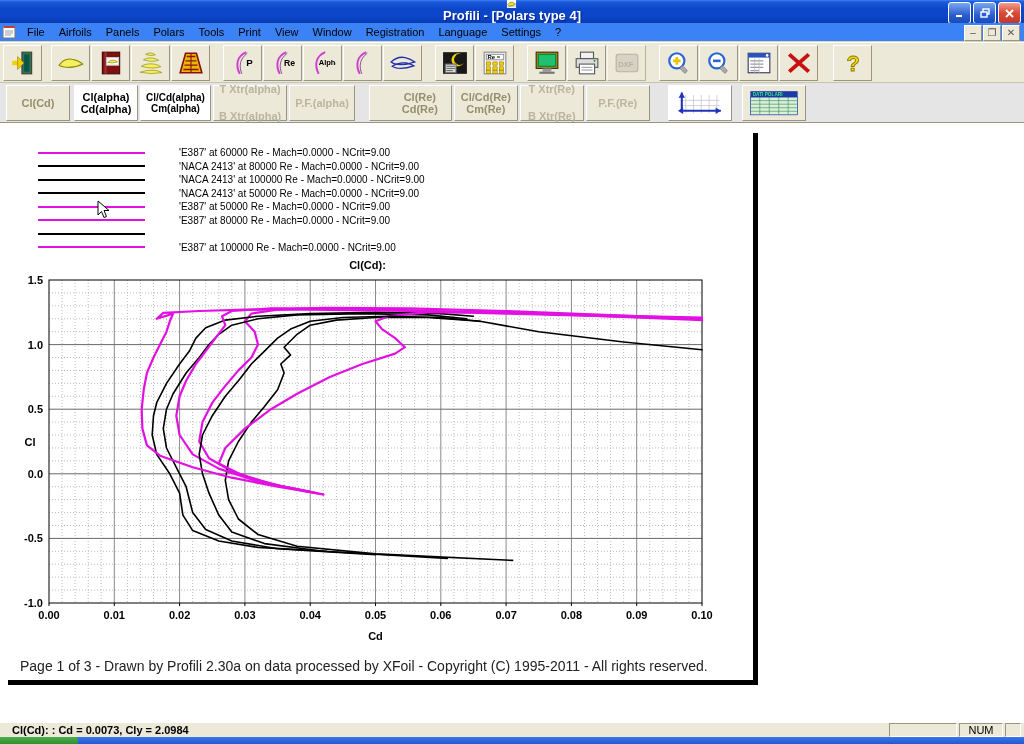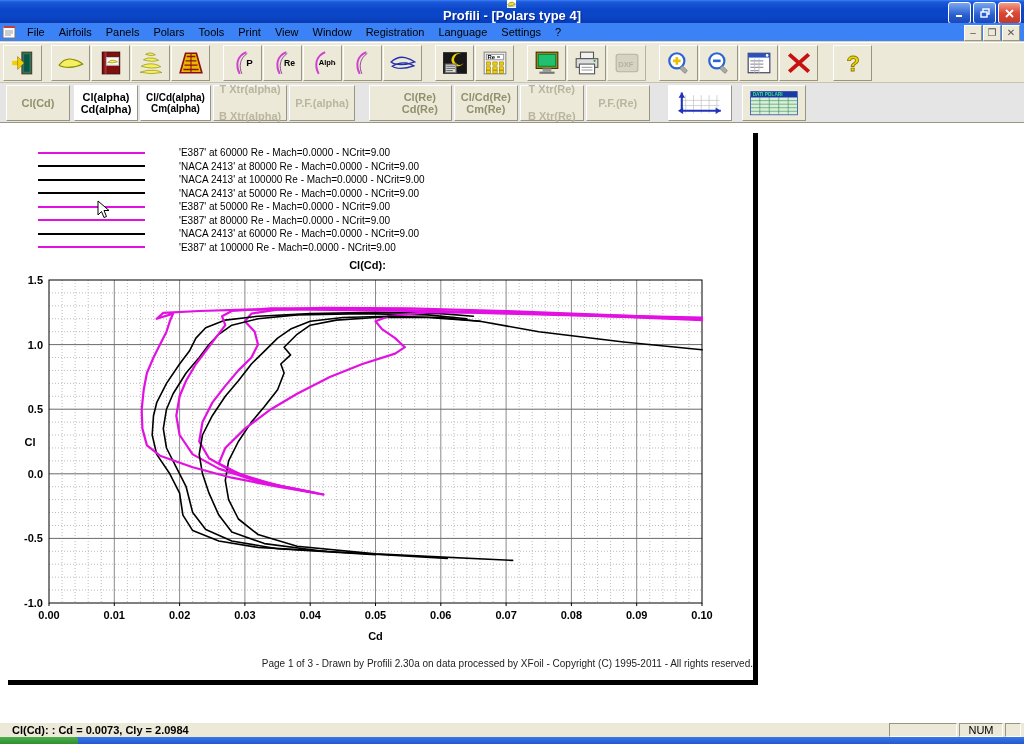--- a/index.html
+++ b/index.html
@@ -44,21 +44,21 @@
   .vb-btn.small{font-size:10px;line-height:11px;}
 
   
   .client{position:absolute;left:0;top:124px;width:1024px;height:600px;background:#fff;}
   .page{position:absolute;left:8px;top:9px;width:745px;height:547px;background:#fff;
     border-right:5px solid #000;border-bottom:5px solid #000;}
   .legend{position:absolute;left:30px;top:13px;}
   .legend-row{display:flex;align-items:center;height:13.5px;}
   .legend-swatch{width:107px;height:2px;margin-right:34px;}
   .legend-label{font-size:10px;font-weight:normal;color:#000;white-space:nowrap;}
-  .footer{position:absolute;left:0;top:525px;width:100%;text-align:right;font-size:10px;color:#222;}
+  .footer{position:absolute;left:12px;top:525px;width:100%;text-align:left;font-size:14px;color:#222;}
   #chart-svg{position:absolute;left:0;top:0;}
 
   
   .statusbar{position:absolute;left:0;bottom:7px;width:1024px;height:14px;background:#ece9d8;
     border-top:1px solid #fff;display:flex;align-items:center;font-size:11px;color:#000;}
   .status-text{flex:1;padding-left:12px;font-weight:bold;}
   .status-cell{height:12px;border:1px solid;border-color:#99957f #fff #fff #99957f;margin-right:2px;
     display:flex;align-items:center;justify-content:center;font-size:11px;}
   .taskbar{position:absolute;left:0;bottom:0;width:1024px;height:7px;
     background:linear-gradient(180deg,#3a77e8,#2258d0);}
@@ -473,21 +473,20 @@
           <div class="legend-row">
             <div class="legend-swatch" style="background: rgb(226, 17, 226);"></div>
             <span class="legend-label">'E387' at 50000 Re - Mach=0.0000 - NCrit=9.00</span>
           </div>
           <div class="legend-row">
             <div class="legend-swatch" style="background: rgb(226, 17, 226);"></div>
             <span class="legend-label">'E387' at 80000 Re - Mach=0.0000 - NCrit=9.00</span>
           </div>
           <div class="legend-row">
             <div class="legend-swatch" style="background: rgb(0, 0, 0);"></div>
-            <span class="legend-label">'NACA 2413' at 60000 Re - Mach=0.0000 - NCrit=9.00</span>
           </div>
           <div class="legend-row">
             <div class="legend-swatch" style="background: rgb(226, 17, 226);"></div>
             <span class="legend-label">'E387' at 100000 Re - Mach=0.0000 - NCrit=9.00</span>
           </div>
         </div>
       <div class="footer">Page 1 of 3  -  Drawn by Profili 2.30a on data processed by XFoil - Copyright (C) 1995-2011 - All rights reserved.</div>
     </div>
   </div>
 

